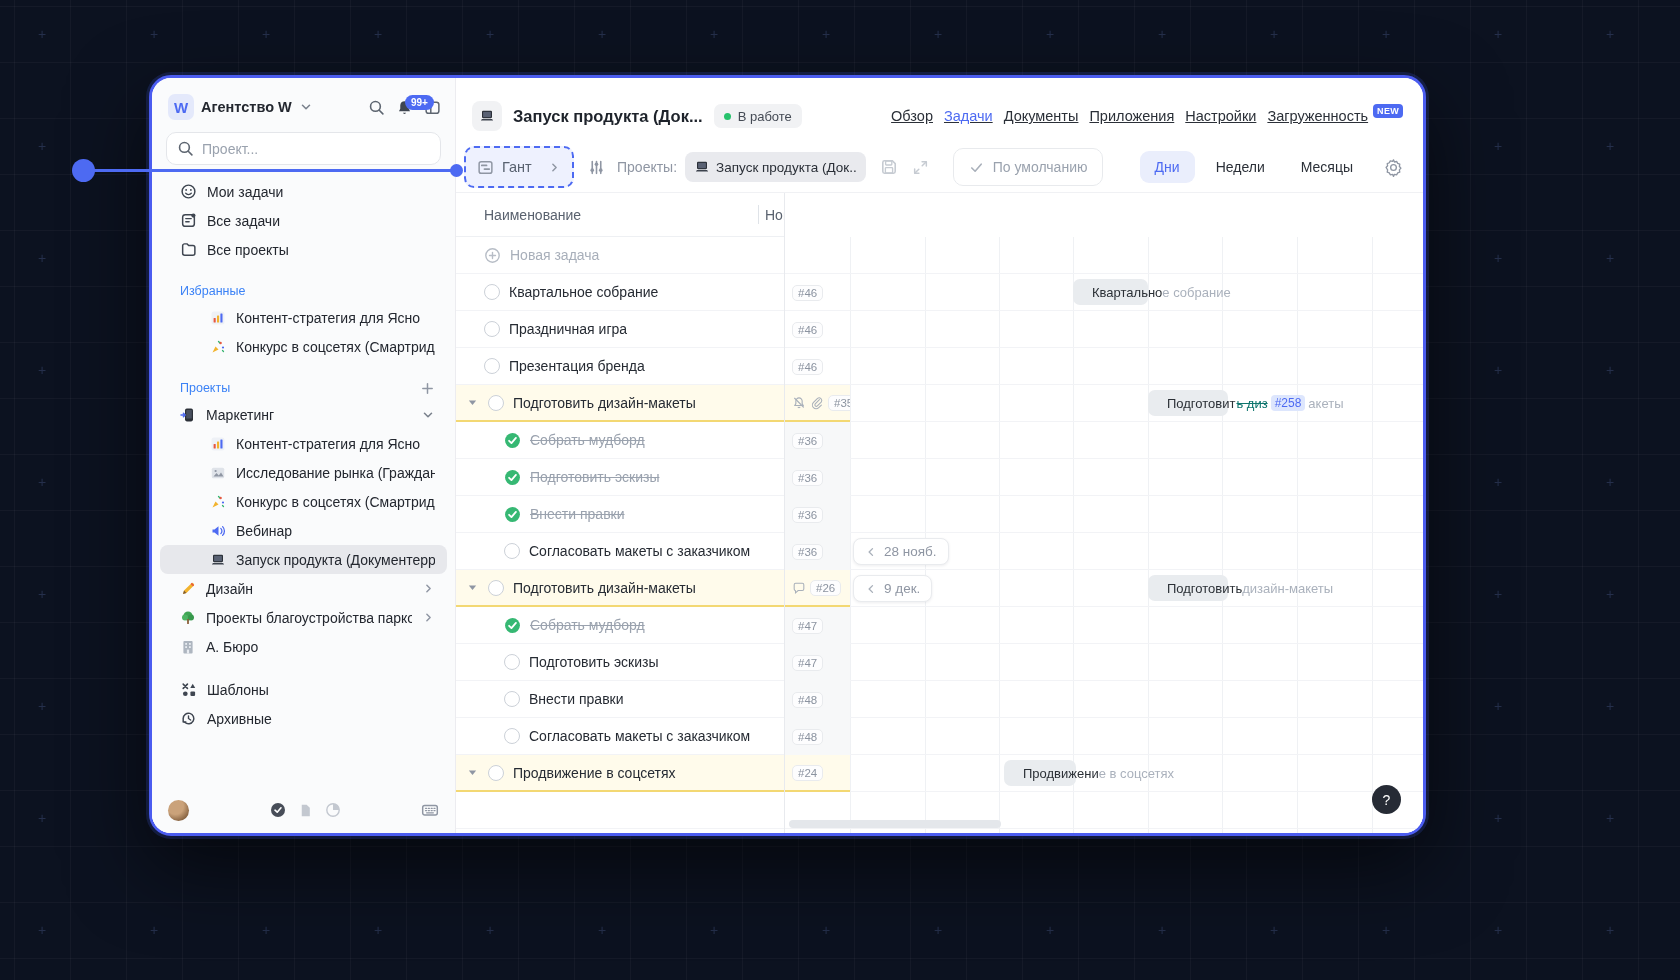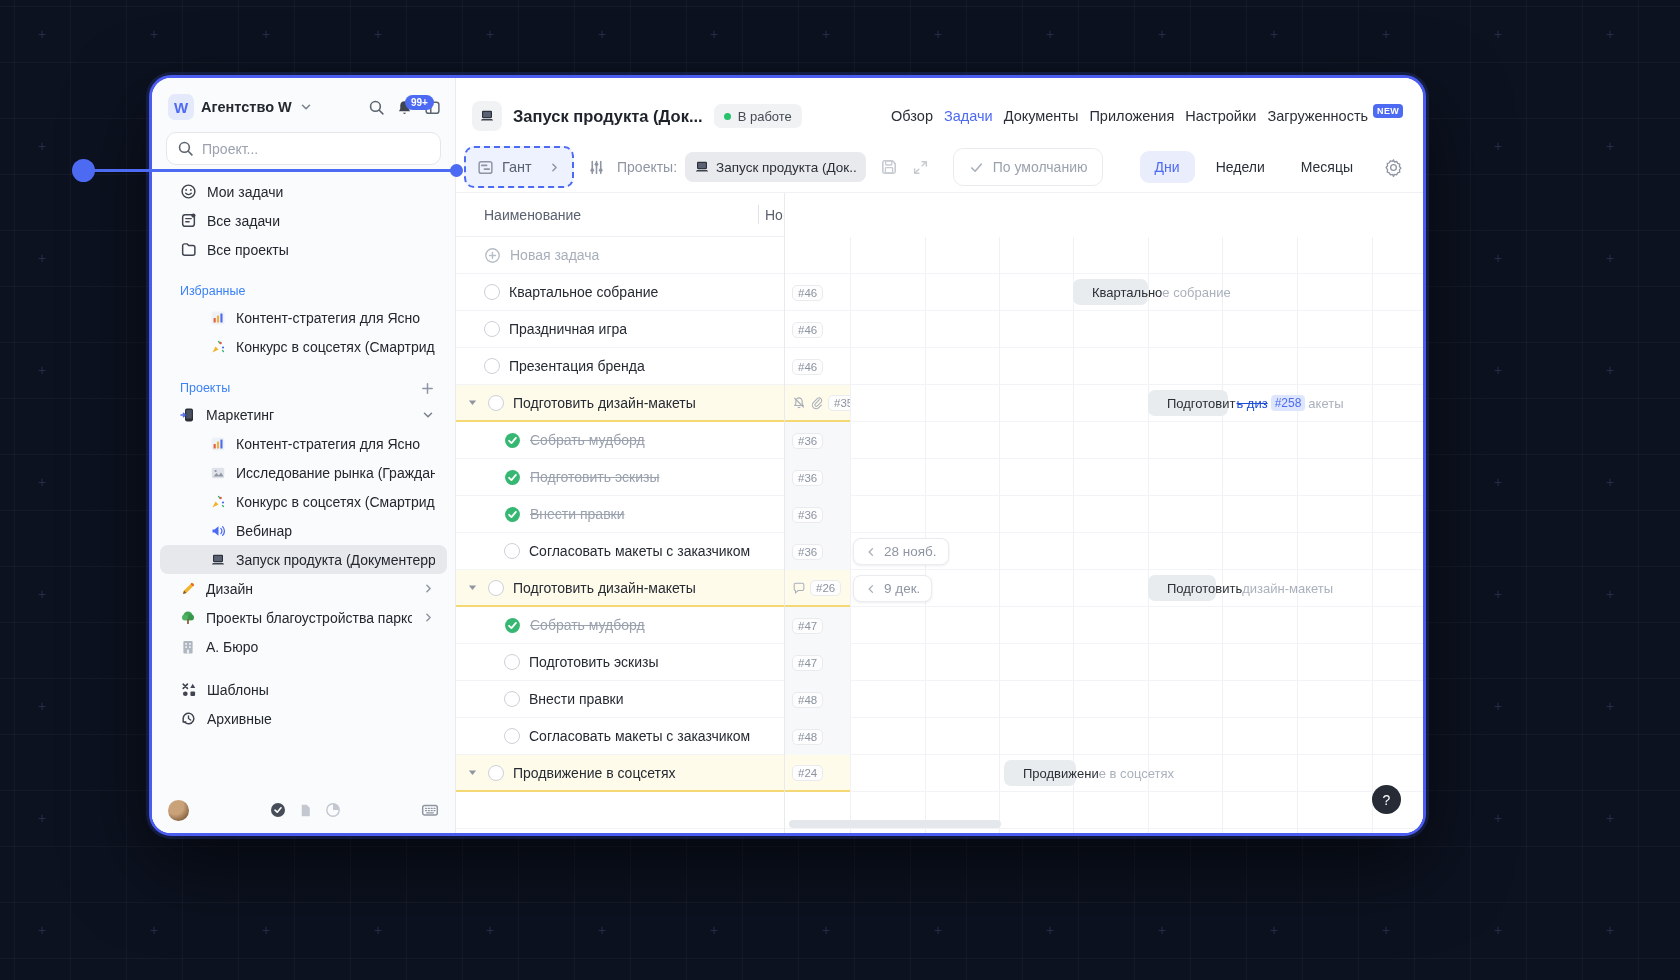--- a/index.html
+++ b/index.html
@@ -49,21 +49,21 @@
   .sb-center { display:flex; gap:12px; align-items:center; margin:0 auto; }
 
   
   .main { flex:1; min-width:0; display:flex; flex-direction:column; background:#fff; }
   .titlebar { height:62px; flex:none; display:flex; align-items:center; padding:14px 20px 0 16px; gap:11px; }
   .proj-ico { width:30px; height:30px; border-radius:8px; background:#f1f2f4; display:grid; place-items:center; flex:none; }
   .title { font-size:16.5px; font-weight:700; color:#1e232b; white-space:nowrap; }
   .status { height:24px; border-radius:7px; background:#f1f2f4; display:inline-flex; gap:7px;
     align-items:center; padding:0 10px; font-size:13px; color:#454b55; flex:none; }
   .status .dot { width:7px; height:7px; border-radius:50%; }
-  .tabs { margin-left:auto; display:flex; gap:11px; align-items:center; font-size:14.5px; color:#2b3038; white-space:nowrap; }
+  .tabs { margin-left:auto; display:flex; gap:11px; align-items:center; font-size:14.5px; color:#2b3038; white-space:nowrap;text-decoration:underline; }
   .tab { cursor:default; }
   .tab.active { color:var(--accent); font-weight:500; }
   .newtag { display:inline-block; background:var(--accent); color:#fff; font-size:9px; font-weight:700;
     padding:2px 4px; border-radius:4px; margin-left:5px; transform:translateY(-7px); letter-spacing:.3px; }
 
   .toolbar { height:52px; flex:none; display:flex; align-items:center; padding:2px 14px 0 8px; }
   .gant-btn { width:110px; height:42px; border:2px dashed var(--accent); border-radius:10px;
     background:#eef1fe; display:flex; align-items:center; gap:8px; padding:0 11px;
     color:#596270; font-size:14.5px; flex:none; }
   .gant-btn .lbl { flex:1; text-align:left; }
@@ -110,21 +110,21 @@
     align-items:center; gap:4px; padding-left:7px; overflow:hidden; }
   .g-gutter.shade { background:#f7f8f9; }
   .g-gutter.hl { background:var(--hl); border-bottom:2px solid var(--hlb); }
   .idchip { background:#fdfdfe; border:1px solid #e9ebee; color:#8b93a0; font-size:11.5px;
     padding:1px 5px; border-radius:5px; white-space:nowrap; flex:none; }
   .g-bar { position:absolute; height:26px; border-radius:7px; background:#e9ecef;
     display:flex; align-items:center; padding-left:19px; font-size:13px; white-space:nowrap;
     z-index:3; overflow:visible; }
   .sg-in { color:#2b3036; font-weight:500; }
   .sg-out { color:#aab1bc; }
-  .sg-struck { color:#1d4ed8; text-decoration:line-through; margin-left:1px; }
+  .sg-struck { color:#0f766e; text-decoration:line-through; margin-left:1px; }
   .sg-chip { background:#dde6fd; color:var(--accent); border-radius:4px; padding:1px 4px;
     margin:0 3px; font-size:12px; }
   .g-chip-nav { position:absolute; left:68px; height:27px; background:#fff; border:1px solid #e9ebee;
     border-radius:8px; box-shadow:0 1px 3px rgba(20,28,45,.08); display:flex; align-items:center;
     gap:7px; padding:0 11px; font-size:13.5px; color:#8f96a3; z-index:4; white-space:nowrap; }
   .g-scroll { position:absolute; left:4px; bottom:5px; width:212px; height:8px; border-radius:4px;
     background:#e4e7eb; z-index:5; }
 
   
   .ann-line { position:absolute; left:84px; top:169px; width:372px; height:3px;
@@ -894,21 +894,21 @@
               <div class="g-bar" style="left: 288px; top: 42px; width: 75px;">
                 <span class="sg-in">Квартально</span>
                 <span class="sg-out">е собрание</span>
               </div>
               <div class="g-bar" style="left: 363px; top: 153px; width: 80px;">
                 <span class="sg-in">Подготовит</span>
                 <span class="sg-struck">ь диз</span>
                 <span class="sg-chip">#258</span>
                 <span class="sg-out">акеты</span>
               </div>
-              <div class="g-bar" style="left: 363px; top: 338px; width: 68px;">
+              <div class="g-bar" style="left: 363px; top: 338px; width: 80px;">
                 <span class="sg-in">Подготовить</span>
                 <span class="sg-out"> дизайн-макеты</span>
               </div>
               <div class="g-bar" style="left: 219px; top: 523px; width: 72px;">
                 <span class="sg-in">Продвижени</span>
                 <span class="sg-out">е в соцсетях</span>
               </div>
               <div class="g-scroll"></div>
             </div>
         </div>

